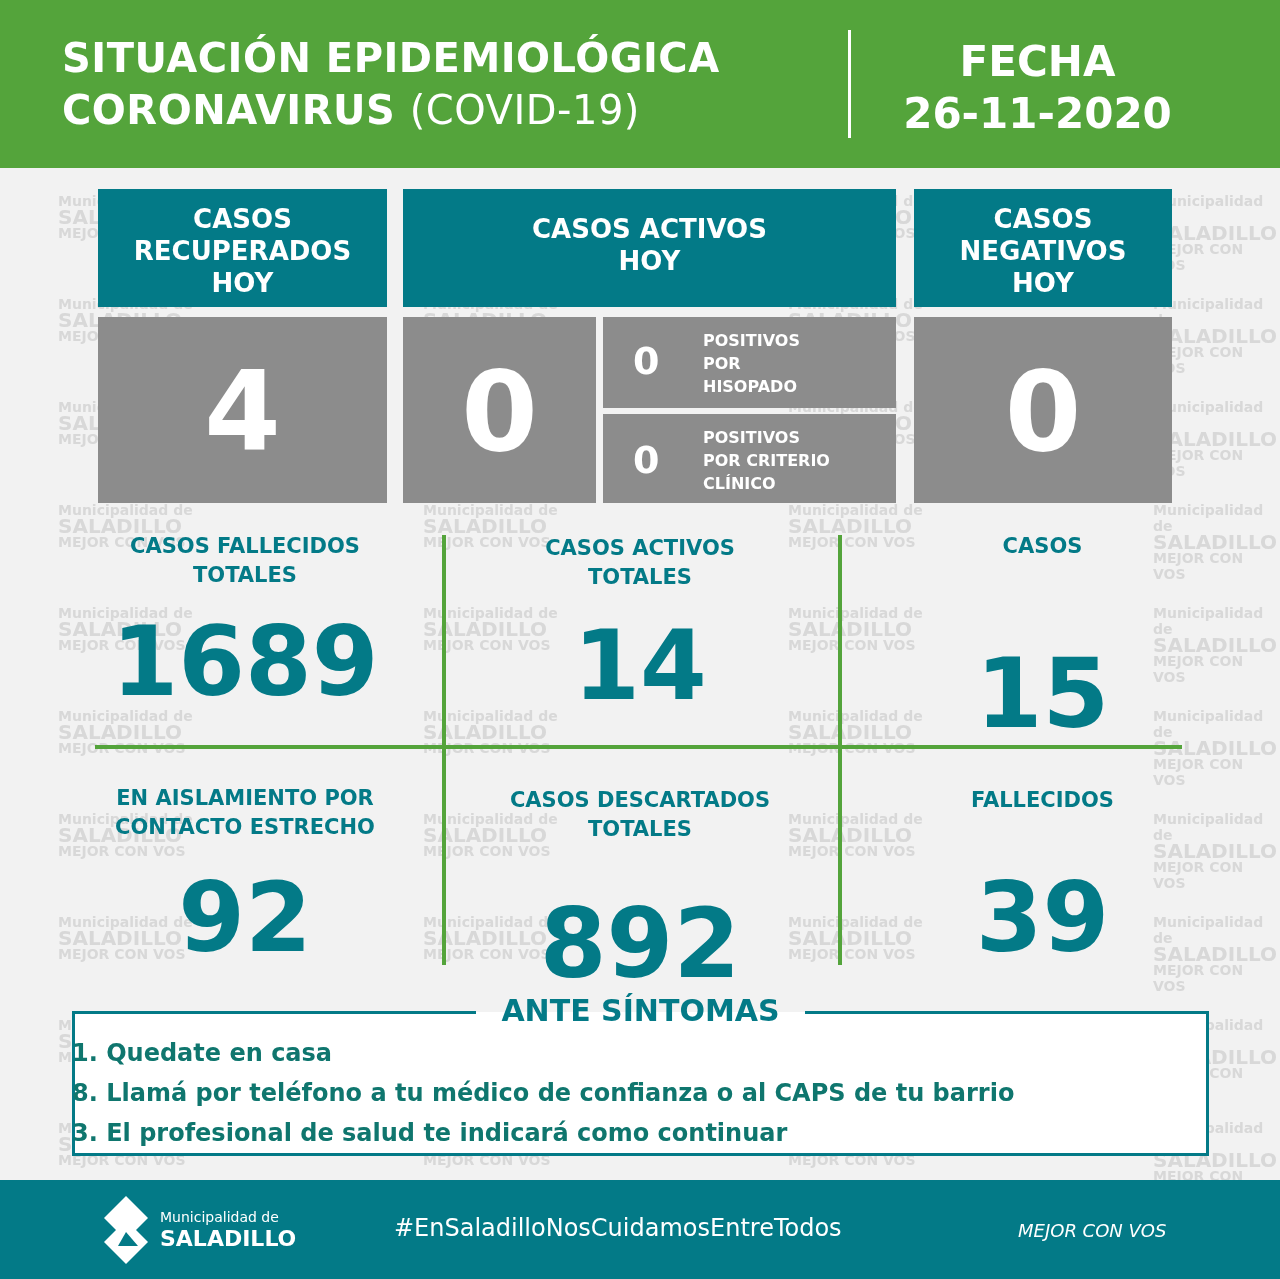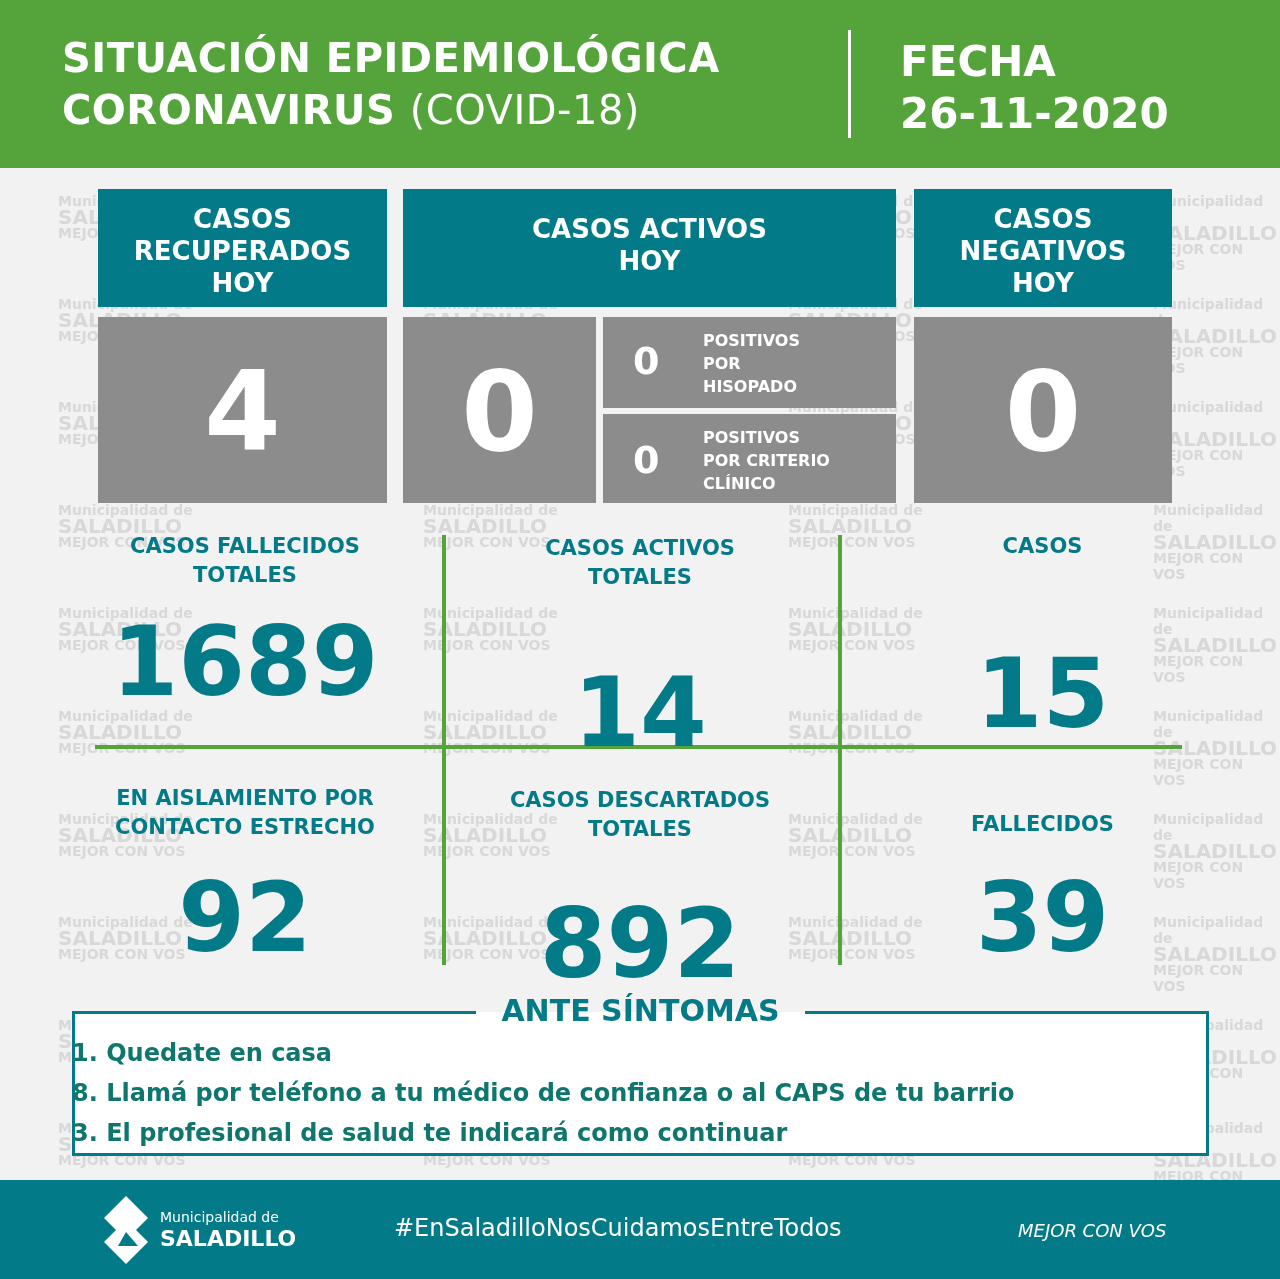--- a/index.html
+++ b/index.html
@@ -1,21 +1,21 @@
 <!DOCTYPE html>
 <html><head>
 <meta charset="utf-8">
 <style>
   *{box-sizing:border-box;margin:0;padding:0;}
   body{width:1280px;height:1279px;background:#f2f2f2;font-family:"DejaVu Sans",sans-serif;position:relative;overflow:hidden;}
   .header{position:absolute;left:0;top:0;width:1280px;height:168px;background:#54a43b;color:#fff;}
   .hdr-title{position:absolute;left:62px;top:32px;font-weight:bold;font-size:40px;line-height:52px;letter-spacing:0.5px;}
   .hdr-title .light{font-weight:normal;}
   .hdr-sep{position:absolute;left:848px;top:30px;width:3px;height:108px;background:#fff;}
-  .hdr-date{position:absolute;left:900px;top:36px;width:275px;font-weight:bold;font-size:42px;line-height:52px;}
+  .hdr-date{position:absolute;left:900px;top:36px;width:275px;text-align:center;font-weight:bold;font-size:42px;line-height:52px;}
   .bg-pattern{position:absolute;left:0;top:168px;width:1280px;height:1012px;}
   .wm{position:absolute;color:#d8d8d8;font-weight:bold;font-size:14px;line-height:16px;}
   .wm .big{font-size:20px;}
   .teal{background:#037a87;color:#fff;position:absolute;text-align:center;font-weight:bold;}
   .gray{background:#8c8c8c;color:#fff;position:absolute;text-align:center;font-weight:bold;}
   .tile-title{font-size:26px;line-height:32px;}
   .bignum{font-size:110px;line-height:1;}
   .midnum{font-size:38px;}
   .subtxt{font-size:16px;line-height:23px;text-align:left;}
   .stat-label{position:absolute;text-align:center;color:#037a87;font-weight:bold;font-size:21px;line-height:29px;}
@@ -33,21 +33,21 @@
   .logo-big{font-size:22px;line-height:26px;}
   .hashtag{position:absolute;left:394px;top:34px;font-weight:normal;font-size:24px;}
   .mejor{position:absolute;left:1018px;top:40px;font-size:18px;font-style:italic;}
 </style>
 </head>
 <body>
 
 <div class="header">
   <div class="hdr-title">
     <div>SITUACIÓN EPIDEMIOLÓGICA</div>
-    <div><span>CORONAVIRUS</span> <span class="light">(COVID-18)</span></div>
+    <div><span>CORONAVIRUS</span> <span class="light">(COVID-19)</span></div>
   </div>
   <div class="hdr-sep"></div>
   <div class="hdr-date">
     <div>FECHA</div>
     <div>26-11-2020</div>
   </div>
 </div>
 
 <div class="bg-pattern" id="wmwrap">
     <div class="wm" style="left: 58px; top: 25px;">
@@ -296,40 +296,40 @@
 <div class="stat-label" style="left:70px;top:532px;width:350px;">
   <div>CASOS FALLECIDOS</div>
   <div>TOTALES</div>
 </div>
 <div class="stat-value" style="left:70px;top:614px;width:350px;">1689</div>
 
 <div class="stat-label" style="left:465px;top:534px;width:350px;">
   <div>CASOS ACTIVOS</div>
   <div>TOTALES</div>
 </div>
-<div class="stat-value" style="left:465px;top:618px;width:350px;margin-top:47px;">14</div>
+<div class="stat-value" style="left:465px;top:618px;width:350px;">14</div>
 
 <div class="stat-label" style="left:870px;top:532px;width:345px;">
   <div>CASOS</div>
 </div>
 <div class="stat-value" style="left:870px;top:613px;width:345px;margin-top:33px;">15</div>
 
 <div class="stat-label" style="left:60px;top:784px;width:370px;">
   <div>EN AISLAMIENTO POR</div>
   <div>CONTACTO ESTRECHO</div>
 </div>
 <div class="stat-value" style="left:60px;top:870px;width:370px;">92</div>
 
 <div class="stat-label" style="left:465px;top:786px;width:350px;">
   <div>CASOS DESCARTADOS</div>
   <div>TOTALES</div>
 </div>
 <div class="stat-value" style="left:465px;top:870px;width:350px;margin-top:26px;">892</div>
 
-<div class="stat-label" style="left:870px;top:786px;width:345px;margin-top:24px;">
+<div class="stat-label" style="left:870px;top:786px;width:345px;">
   <div>FALLECIDOS</div>
 </div>
 <div class="stat-value" style="left:870px;top:870px;width:345px;">39</div>
 
 <div class="box" style="background:#fff;"></div>
 <div class="box-top-l"></div>
 <div class="box-top-r"></div>
 <div class="box-title">ANTE SÍNTOMAS</div>
 <div class="box-line" style="top:1034px;">1. Quedate en casa</div>
 <div class="box-line" style="top:1074px;">8. Llamá por teléfono a tu médico de confianza o al CAPS de tu barrio</div>

